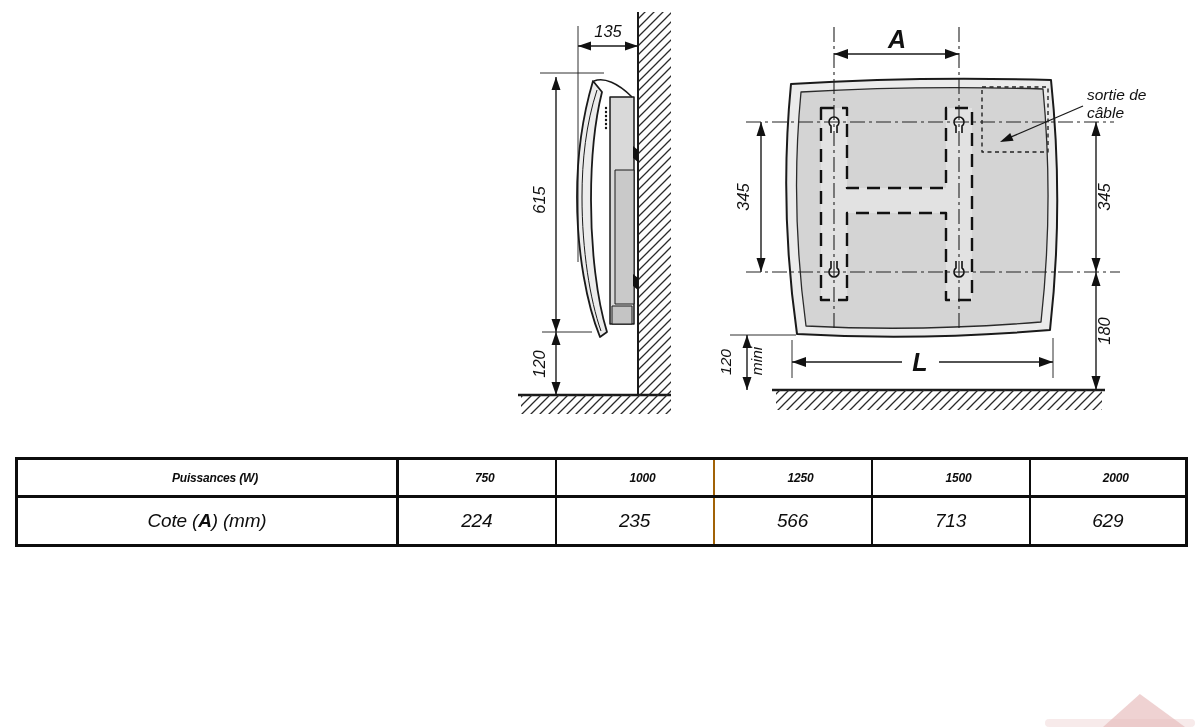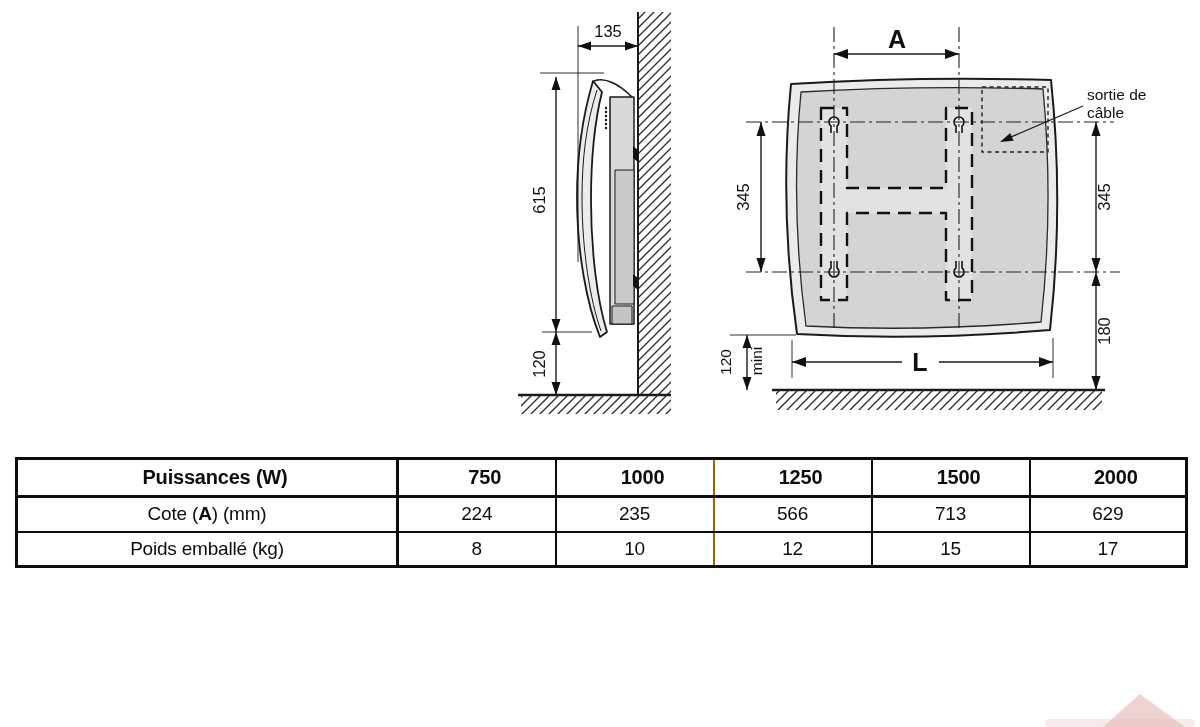--- a/index.html
+++ b/index.html
@@ -1,34 +1,34 @@
 <!DOCTYPE html>
 <html><head>
 <meta charset="utf-8">
 <style>
   html,body{margin:0;padding:0;background:#fff;}
   #stage{position:relative;width:1200px;height:727px;background:#ffffff;overflow:hidden;
-         font-family:"Liberation Sans",sans-serif;color:#111;}
+         font-family:"Liberation Sans",sans-serif;color:#111;font-style:italic;}
   #drawing{position:absolute;left:0;top:0;}
   svg text{font-family:"Liberation Sans",sans-serif;fill:#111;}
   .dimtxt{font-size:16.5px;}
   .dimtxt-sm{font-size:15.5px;}
   .dimbold{font-size:25px;font-weight:bold;}
   .notetxt{font-size:15.5px;}
 
   
   #spec-table{position:absolute;left:15px;top:457px;width:1170px;
               border-collapse:collapse;table-layout:fixed;
               font-size:19px;letter-spacing:-0.2px;color:#0d0d0d;}
   #spec-table td,#spec-table th{border:2px solid #0d0d0d;text-align:center;
               vertical-align:middle;padding:0 4px;overflow:hidden;white-space:nowrap;}
   #spec-table thead tr{height:38px;}
-  #spec-table tbody tr{height:35px;}
+  #spec-table tbody tr{height:49px;}
   #spec-table{border:3px solid #0d0d0d;}
-  #spec-table thead th{border-bottom:3px solid #0d0d0d;font-weight:bold;font-size:20px;padding-left:20px;}
+  #spec-table thead th{border-bottom:3px solid #0d0d0d;font-weight:bold;font-size:12px;padding-left:20px;}
   #spec-table .lbl{border-right:3px solid #0d0d0d;}
   #spec-table .grp{border-right:2px solid #a16207;}
   .bk{font-weight:bold;}
 
   
   .wm{position:absolute;left:1103px;top:694px;width:82px;height:33px;
       background:rgba(223,165,165,0.5);clip-path:polygon(45% 0,100% 100%,0 100%);}
   .wm2{position:absolute;left:1045px;top:719px;width:150px;height:8px;
       background:rgba(229,190,190,0.32);border-radius:4px;}
 </style>
@@ -220,26 +220,18 @@
     </thead>
     <tbody>
       <tr>
         <td class="lbl"><span>Cote (</span><span class="bk">A</span><span>) (mm)</span></td>
         <td>224</td>
         <td class="grp">235</td>
         <td>566</td>
         <td>713</td>
         <td>629</td>
       </tr>
-      <tr>
-        <td class="lbl"><span>Poids emballé (kg)</span><span class="bk"></span><span></span></td>
-        <td>8</td>
-        <td class="grp">10</td>
-        <td>12</td>
-        <td>15</td>
-        <td>17</td>
-      </tr>
     </tbody>
   </table>
 
   <div class="wm"></div>
   <div class="wm2"></div>
 </div>
 
 </body></html>

